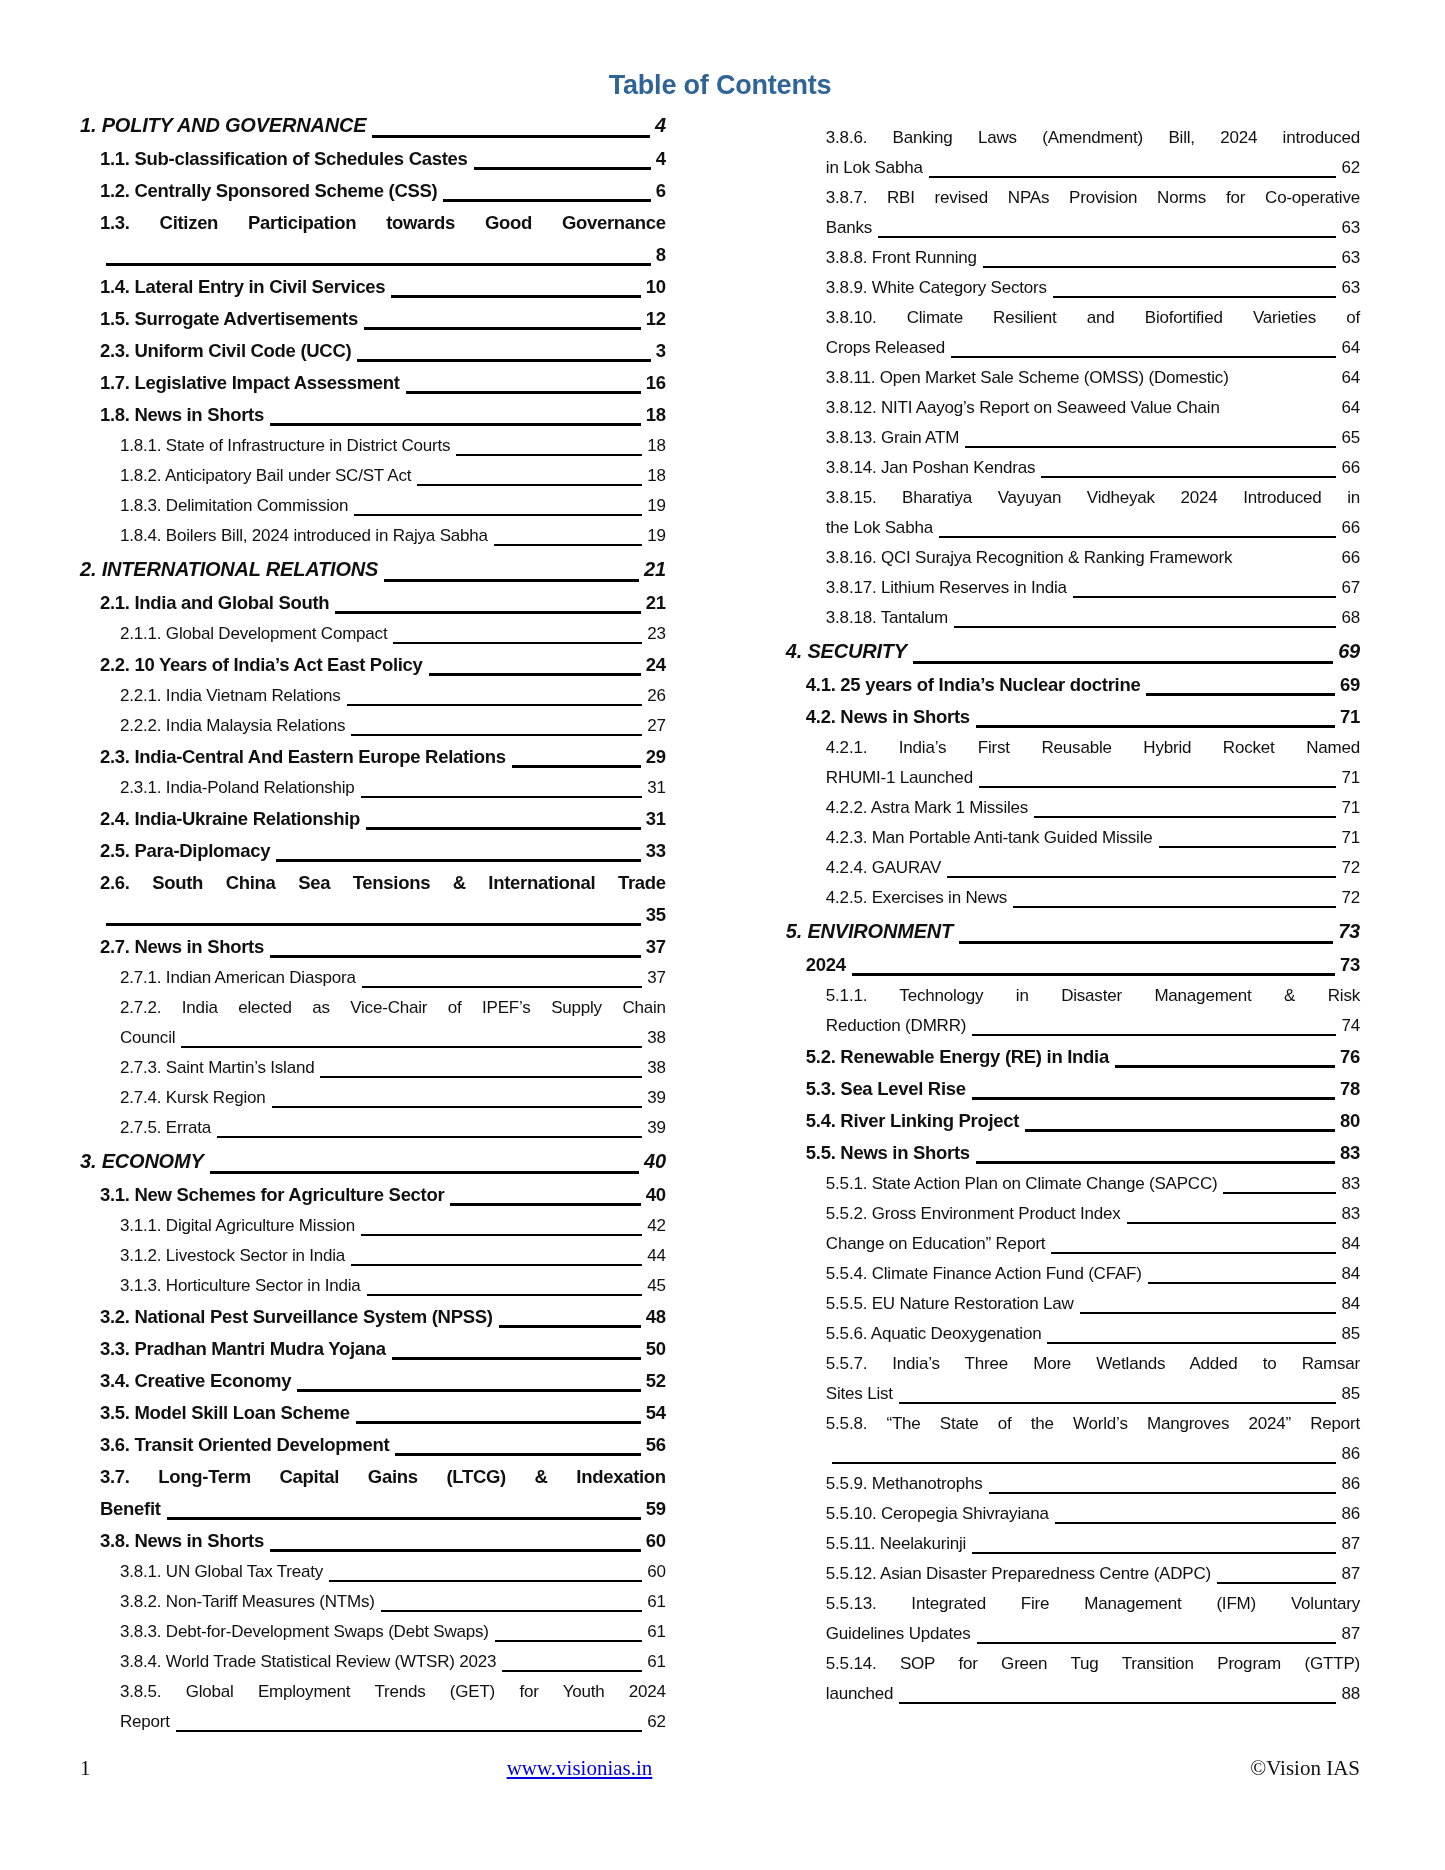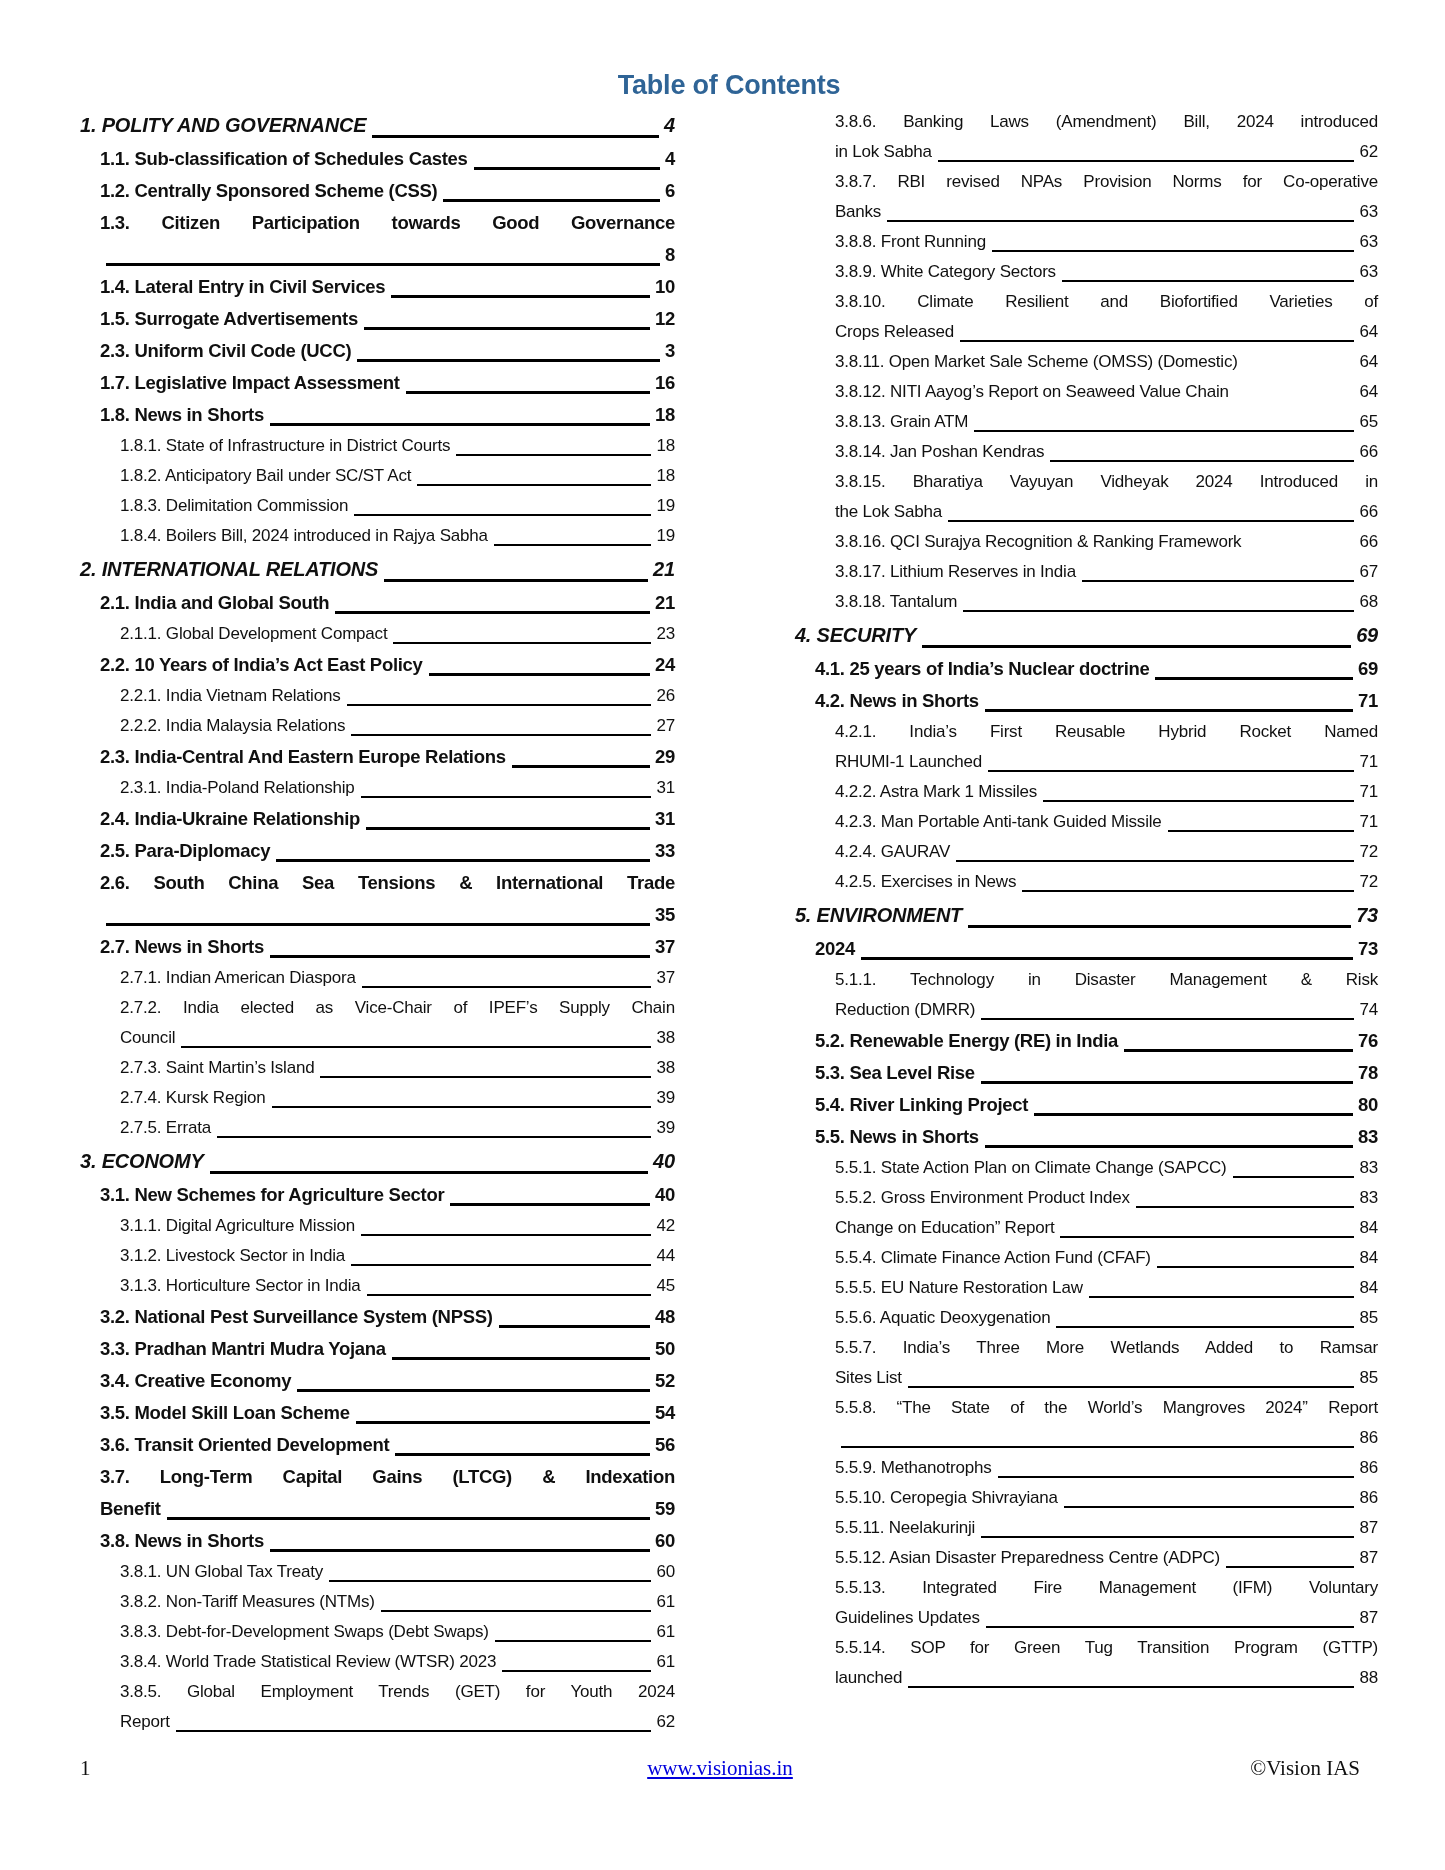--- a/index.html
+++ b/index.html
@@ -3,34 +3,34 @@
 <meta charset="utf-8">
 <style>
   html,body{margin:0;padding:0;background:#e8e8e8;}
   .page{
     position:relative;
     width:1445px;height:1870px;
     background:#ffffff;
     font-family:"Liberation Sans","DejaVu Sans",sans-serif;
     color:#101010;
     box-sizing:border-box;
-    padding:70px 67px 0 80px;
+    padding:70px 85px 0 80px;
     overflow:hidden;
   }
   h1.title{
     margin:0 0 6px 0;
     text-align:center;
     font-size:27px;
     font-weight:bold;
     letter-spacing:-0.2px;
   }
   .columns{display:flex;gap:120px;}
   .col{box-sizing:border-box;}
   .col-left{width:602px;}
-  .col-right{width:590px;}
+  .col-right{width:590px;margin-top:16px;}
 
   .entry{display:flex;align-items:flex-end;letter-spacing:-0.2px;}
   .lv1{font-style:italic;font-weight:bold;font-size:20px;line-height:36px;padding-left:0;}
   .lv2{font-weight:bold;font-size:18.5px;line-height:32px;padding-left:20px;letter-spacing:-0.3px;}
   .lv3{font-size:17px;line-height:30px;padding-left:40px;}
   .entry .label{white-space:nowrap;}
   .just{display:block;text-align:justify;text-align-last:justify;}
   .just .label{white-space:normal;display:inline;}
   .leader{
     flex:1 1 auto;
@@ -44,21 +44,21 @@
   .lv1 .pnum{font-style:italic;}
 
   .footer{
     position:absolute;
     left:80px;right:85px;top:1756px;
     display:flex;align-items:baseline;
     font-family:"Liberation Serif","DejaVu Serif",serif;
     font-size:21px;
   }
   .footer .fcell{flex:1;}
-  .footer .fcenter{text-align:center;}
+  .footer .fcenter{}
   .footer .fright{text-align:right;}
   .weblink{text-decoration:underline;cursor:pointer;}
 </style>
 </head>
 <body>
 
 <div class="page">
   <h1 class="title" style="color: rgb(47, 100, 150);">Table of Contents</h1>
   <div class="columns">
     <div class="col col-left">

